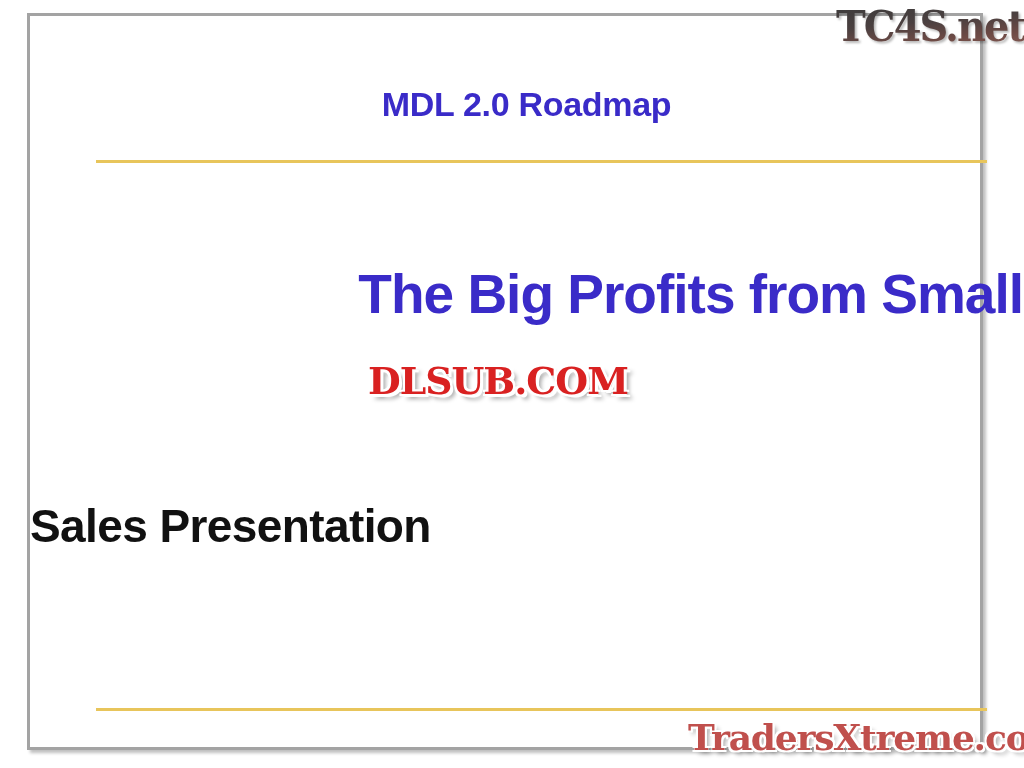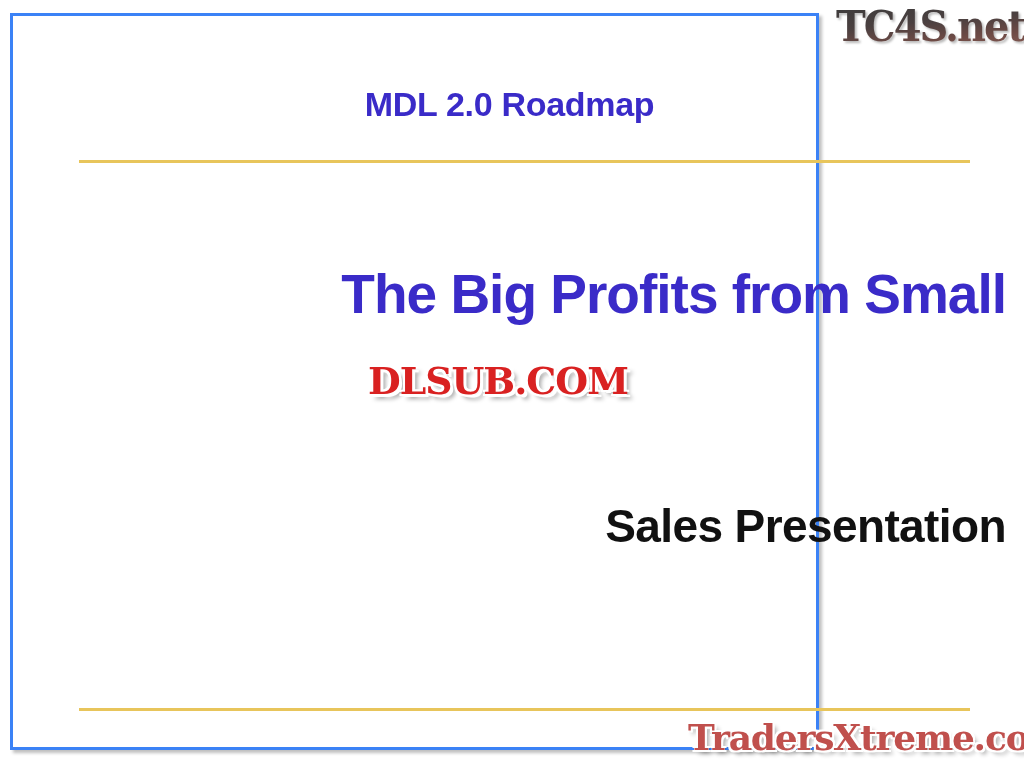--- a/index.html
+++ b/index.html
@@ -18,27 +18,27 @@
   #slide-root {
     position: relative;
     width: 1024px;
     height: 768px;
     background: #ffffff;
   }
 
   
   #slide-frame {
     position: absolute;
-    left: 10px;
+    left: 27px;
     top: 13px;
-    width: 809px;
+    width: 956px;
     height: 737px;
     box-sizing: border-box;
     background: #ffffff;
-    border: 3px solid #3b82f6;
+    border: 3px solid #a3a3a3;
     box-shadow: 3px 3px 3px rgba(0,0,0,0.25);
   }
 
   
   .gold-rule {
     position: absolute;
     left: 66px;
     width: 891px;
     height: 3px;
     background: #E8C55B;
@@ -74,21 +74,21 @@
     line-height: 1.22;
     letter-spacing: -1px;
   }
 
   
   #subtitle {
     position: absolute;
     left: 0;
     top: 483px;
     width: 993px;
-    text-align: right;
+    text-align: left;
     font-size: 46px;
     font-weight: bold;
     color: #111111;
     letter-spacing: -0.6px;
     line-height: 1.2;
     white-space: nowrap;
   }
 
   
   .watermark {

